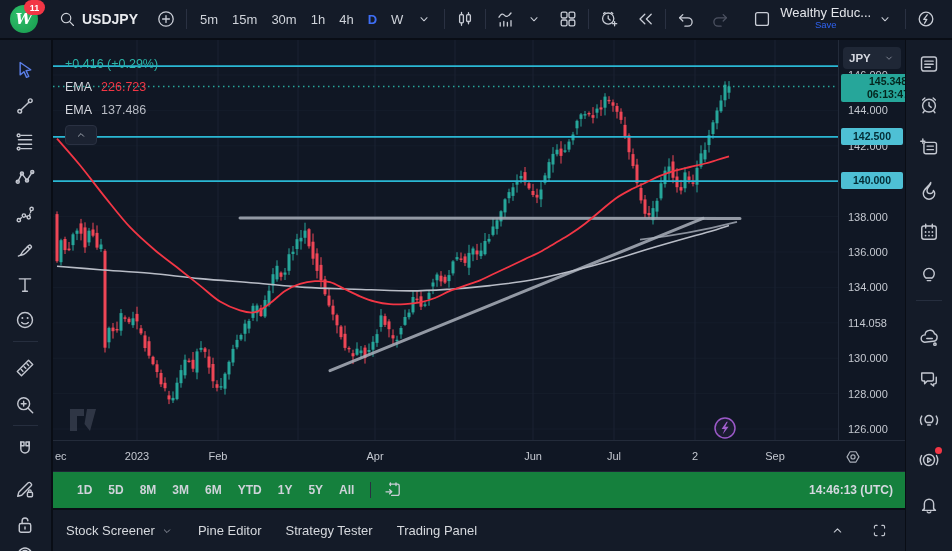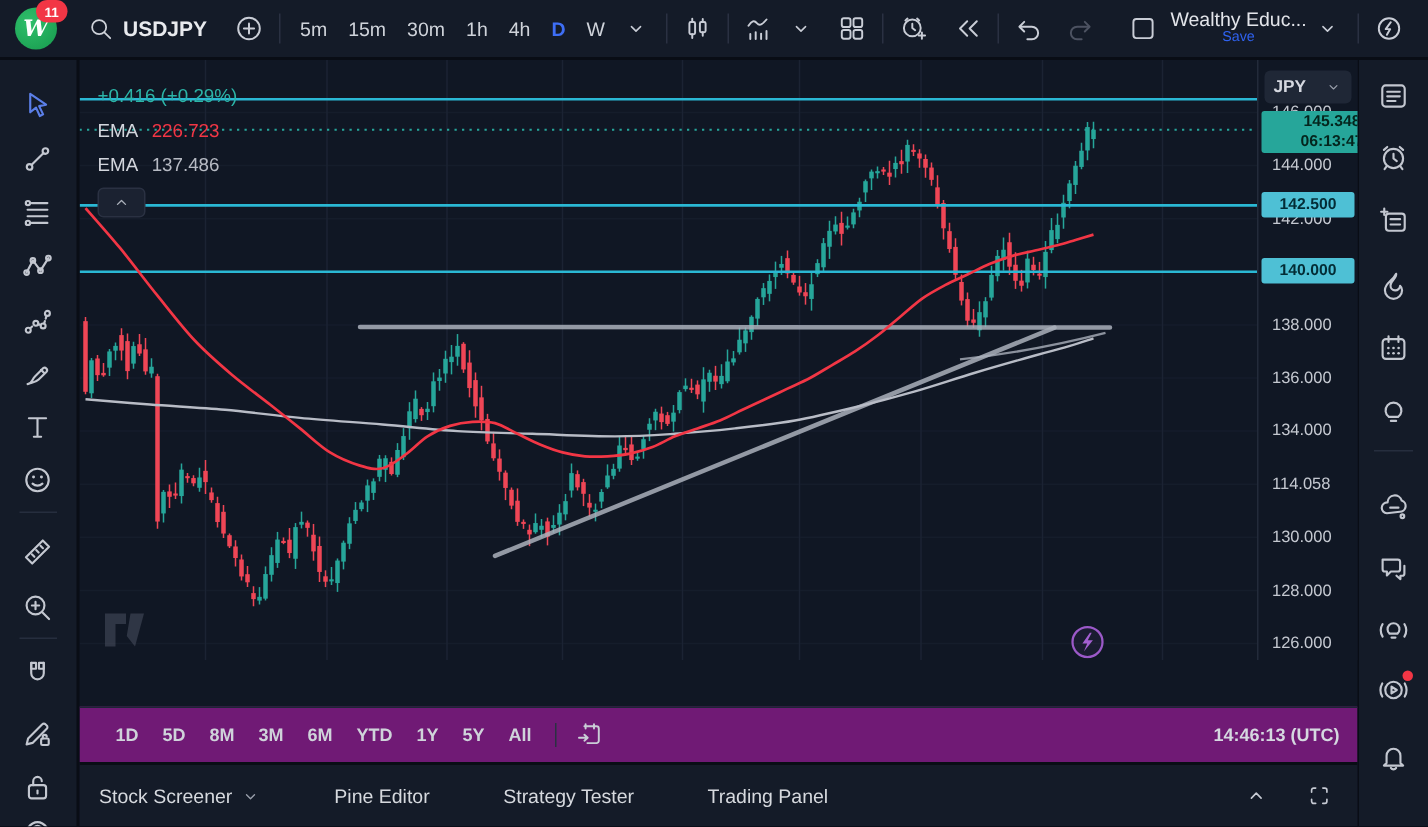--- a/index.html
+++ b/index.html
@@ -52,28 +52,28 @@
   .jpy-btn svg{width:12px;height:12px;color:#9aa0ac;}
   .pa-badge-cur{position:absolute;left:2px;width:62px;border-radius:2px;background:#26a69a;color:#04251d;font-size:10.5px;font-weight:700;text-align:center;line-height:13px;padding:1px 16px;z-index:2;}
   .pa-badge-lvl{position:absolute;left:2px;width:62px;border-radius:2px;background:#4ec0d5;color:#032c35;font-size:10.5px;font-weight:700;text-align:center;line-height:17px;height:17px;z-index:2;}
   
   .time-axis{position:absolute;left:0;top:400px;width:852px;height:31px;border-top:1px solid #232b3a;background:#101724;font-size:11px;color:#c4c8d0;}
   .ta-label{position:absolute;top:9px;transform:translateX(-50%);}
   .ta-label.noshift{transform:none;}
   .ta-gear{position:absolute;left:788px;top:4px;width:24px;height:24px;display:flex;align-items:center;justify-content:center;color:#aab0ba;cursor:pointer;}
   .ta-gear svg{width:18px;height:18px;}
   
-  .range-bar{position:absolute;left:0;top:431px;width:852px;height:37px;border-top:1px solid #1d2535;background:#701a75;display:flex;align-items:center;padding:0 12px 0 16px;box-sizing:border-box;}
+  .range-bar{position:absolute;left:0;top:431px;width:852px;height:37px;border-top:1px solid #1d2535;background:#15803d;display:flex;align-items:center;padding:0 12px 0 16px;box-sizing:border-box;}
   .rb-btn{padding:0 8px;height:24px;display:flex;align-items:center;font-size:12px;font-weight:700;color:#cfd3da;border-radius:4px;cursor:pointer;}
   .rb-divider{width:1px;height:16px;background:#2a3142;margin:0 8px;}
   .rb-cal{width:28px;height:26px;display:flex;align-items:center;justify-content:center;color:#c9cdd6;cursor:pointer;}
   .rb-cal svg{width:20px;height:20px;}
   .rb-clock{margin-left:auto;font-size:12px;font-weight:700;color:#d5d8e0;cursor:pointer;}
   
-  .bottom-bar{position:absolute;left:0;top:468px;width:852px;height:43px;background:#141b28;border-top:2px solid #090d15;display:flex;align-items:center;padding:0 14px 0 13px;box-sizing:border-box;gap:49px;}
+  .bottom-bar{position:absolute;left:0;top:468px;width:852px;height:43px;background:#141b28;border-top:2px solid #090d15;display:flex;align-items:center;padding:0 14px 0 13px;box-sizing:border-box;gap:24px;}
   .bb-item{font-size:13px;color:#d6d9de;display:flex;align-items:center;gap:5px;cursor:pointer;}
   .bb-item svg{width:14px;height:14px;color:#9aa0ac;}
   .bb-right{margin-left:auto;display:flex;align-items:center;gap:18px;}
   .bb-icon{width:24px;height:24px;display:flex;align-items:center;justify-content:center;color:#c6cad3;cursor:pointer;}
   .bb-icon svg{width:17px;height:17px;}
 </style>
 </head>
 <body>
 
 <div class="app">
@@ -867,20 +867,38 @@
             </span>
         </div>
         <div class="pa-badge-cur" id="pa-current" style="top: 33.5px;">
           <div>145.348</div>
           <div>06:13:47</div>
         </div>
       <div class="pa-badge-lvl" style="top: 87.9px;">142.500</div>
           <div class="pa-badge-lvl" style="top: 132.2px;">140.000</div>
         </div>
     </div>
+    <div class="time-axis" id="time-axis">
+      <div class="ta-gear">
+          <span style="display:flex">
+            <svg viewBox="0 0 20 20" fill="none" stroke="currentColor" stroke-width="1.3" stroke-linecap="round" stroke-linejoin="round">
+              <path d="M6.7 4.2h6.6l3.3 5.7-3.3 5.7H6.7L3.4 9.9z"></path>
+              <circle cx="10" cy="9.9" r="2.3"></circle>
+            </svg>
+          </span>
+        </div>
+    <div class="ta-label noshift" style="left: 2px;">ec</div>
+        <div class="ta-label" style="left: 84px;">2023</div>
+        <div class="ta-label" style="left: 165px;">Feb</div>
+        <div class="ta-label" style="left: 322px;">Apr</div>
+        <div class="ta-label" style="left: 480px;">Jun</div>
+        <div class="ta-label" style="left: 561px;">Jul</div>
+        <div class="ta-label" style="left: 642px;">2</div>
+        <div class="ta-label" style="left: 722px;">Sep</div>
+      </div>
     <div class="range-bar" id="range-bar">
       <div class="rb-btn">1D</div>
         <div class="rb-btn">5D</div>
         <div class="rb-btn">8M</div>
         <div class="rb-btn">3M</div>
         <div class="rb-btn">6M</div>
         <div class="rb-btn">YTD</div>
         <div class="rb-btn">1Y</div>
         <div class="rb-btn">5Y</div>
         <div class="rb-btn">All</div>

